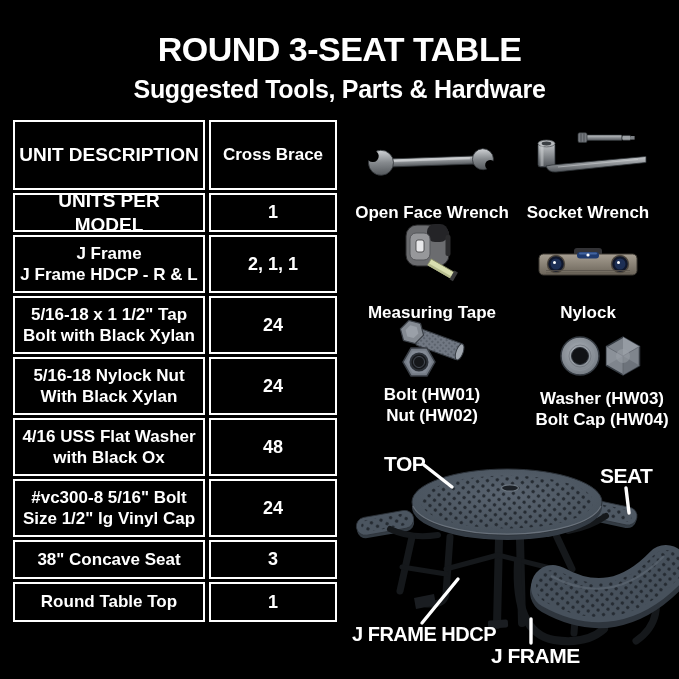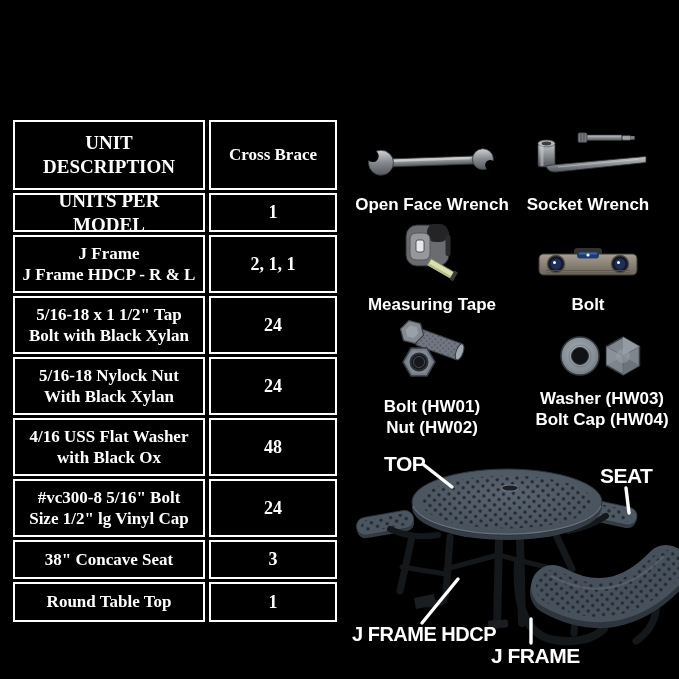--- a/index.html
+++ b/index.html
@@ -7,42 +7,46 @@
         font-family:"Liberation Sans",sans-serif;color:#fff;}
 
   
   .hdr{position:absolute;left:0;top:32px;width:679px;text-align:center;}
   .title{font-size:34px;font-weight:800;letter-spacing:-0.5px;line-height:1;}
   .subtitle{font-size:25px;font-weight:700;letter-spacing:-0.3px;margin-top:11px;line-height:1;}
 
   
   .ptable{position:absolute;left:13px;top:120px;display:grid;
           grid-template-columns:192px 128px;column-gap:4px;row-gap:3px;
-          grid-template-rows:70px 39px 58px 58px 58px 58px 58px 39px 40px;font-family:Liberation Serif, serif;}
+          grid-template-rows:70px 39px 58px 58px 58px 58px 58px 39px 40px;}
   .cell{border:2px solid #fff;background:#000;display:flex;align-items:center;justify-content:center;
         text-align:center;font-weight:700;white-space:pre-line;line-height:1.25;padding:0 4px;box-sizing:border-box;}
   .cell.head{font-size:19px;}
   .cell.desc{font-size:17px;}
   .cell.qty{font-size:18px;}
 
   
   .tool{position:absolute;width:164px;text-align:center;}
   .tool-icon{display:flex;align-items:flex-end;justify-content:center;}
-  .tool-label{font-size:17px;font-weight:700;white-space:pre-line;line-height:1.24;margin-top:12px;}
+  .tool-label{font-size:17px;font-weight:700;white-space:pre-line;line-height:1.24;margin-top:20px;}
 
   
   .diagram{position:absolute;left:350px;top:443px;width:329px;height:236px;}
   .dlabel{fill:#fff;font-weight:700;font-family:"Liberation Sans",sans-serif;letter-spacing:-0.5px;}
   .dline{stroke:#fff;stroke-width:3.4;stroke-linecap:round;}
 </style>
 </head>
 <body>
 
 <div class="page">
 
+  <div class="hdr">
+    <div class="title">ROUND 3-SEAT TABLE</div>
+    <div class="subtitle">Suggested Tools, Parts &amp; Hardware</div>
+  </div>
 
   <div class="ptable">
     <div class="cell head">UNIT DESCRIPTION</div>
     <div class="cell desc">Cross Brace</div>
 
     <div class="cell head">UNITS PER
 MODEL</div>
     <div class="cell qty">1</div>
 
     <div class="cell desc">J Frame
@@ -162,21 +166,21 @@
         <circle cx="18" cy="22" r="8.5" fill="#10172b" stroke="#4e473d" stroke-width="1.4"></circle>
         <circle cx="18" cy="22" r="5.5" fill="#1d2f55"></circle>
         <circle cx="16.5" cy="20.5" r="1.5" fill="#fff"></circle>
         <circle cx="82" cy="22" r="8.5" fill="#10172b" stroke="#4e473d" stroke-width="1.4"></circle>
         <circle cx="82" cy="22" r="5.5" fill="#1d2f55"></circle>
         <circle cx="80.5" cy="20.5" r="1.5" fill="#fff"></circle>
         <line x1="8" y1="28.5" x2="92" y2="28.5" stroke="#5a544b" stroke-width="1" opacity="0.8"></line>
         <line x1="8" y1="30.8" x2="92" y2="30.8" stroke="#5a544b" stroke-width="1" opacity="0.6"></line>
       </svg>
     </div>
-    <div class="tool-label">Bolt</div>
+    <div class="tool-label">Nylock</div>
   </div>
 
   <div class="tool" style="left:350px;top:316px">
     <div class="tool-icon" style="height:64px">
       <svg width="80" height="64" viewBox="0 0 80 64">
         <defs>
           <pattern id="knurlp" width="4" height="4" patternUnits="userSpaceOnUse" patternTransform="rotate(30)">
             <rect width="4" height="4" fill="#717883"></rect>
             <circle cx="2" cy="2" r="1" fill="#545b64"></circle>
           </pattern>
@@ -186,21 +190,21 @@
           <ellipse cx="70" cy="21.5" rx="3.5" ry="8.5" fill="#a2a8b0" stroke="#353a40" stroke-width="1"></ellipse>
         </g>
         <polygon points="31.6,19.1 23.1,27.6 11.5,24.5 8.4,12.9 16.9,4.4 28.5,7.5" fill="#848a92" stroke="#3a3f46" stroke-width="1.2"></polygon>
         <polygon points="26.4,17.4 21.7,22.1 15.3,20.4 13.6,14.0 18.3,9.3 24.7,11.0" fill="#9aa0a8"></polygon>
         <polygon points="43,46 35,59.9 19,59.9 11,46 19,32.1 35,32.1" fill="#757c86" stroke="#383d44" stroke-width="1.5"></polygon>
         <polygon points="40,46 33.5,57.3 20.5,57.3 14,46 20.5,34.7 33.5,34.7" fill="#828994"></polygon>
         <circle cx="27" cy="46" r="8.5" fill="#15171a" stroke="#2c3138" stroke-width="2"></circle>
         <circle cx="27" cy="46" r="5.5" fill="none" stroke="#454b54" stroke-width="1"></circle>
       </svg>
     </div>
-    <div class="tool-label" style="margin-top:16px">Bolt (HW01)
+    <div class="tool-label" style="margin-top:4px">Bolt (HW01)
 Nut (HW02)</div>
   </div>
 
   <div class="tool" style="left:520px;top:316px">
     <div class="tool-icon" style="height:64px">
       <svg width="90" height="48" viewBox="0 0 90 48">
         <defs>
           <radialGradient id="wg" cx="0.45" cy="0.4" r="0.7">
             <stop offset="0" stop-color="#aab0b7"></stop>
               <stop offset="1" stop-color="#6f767e"></stop>

